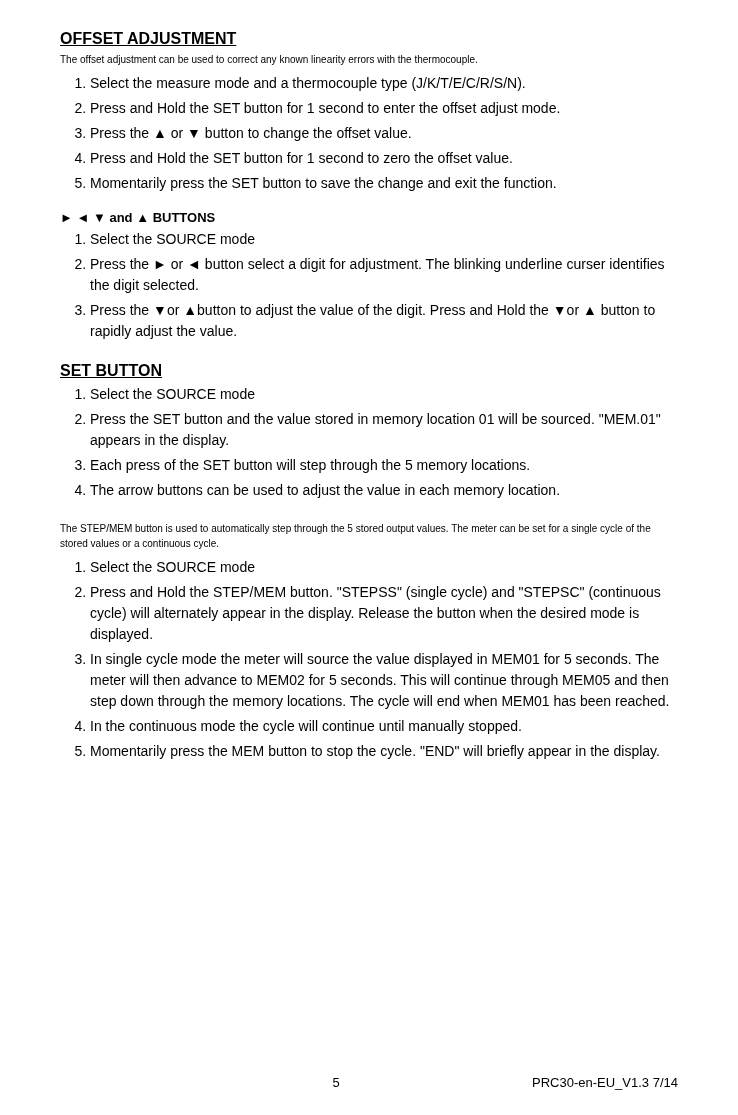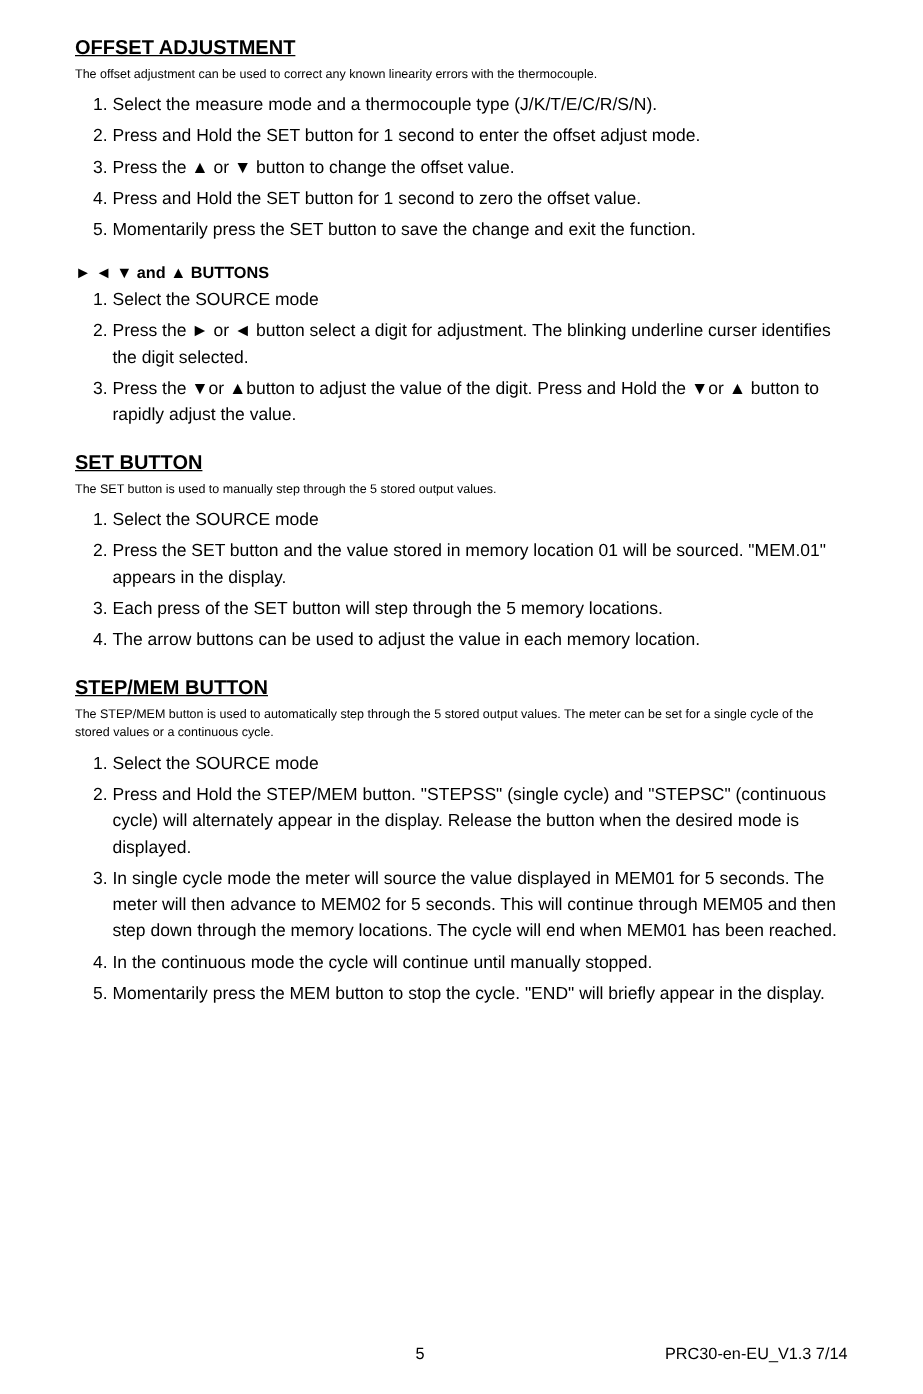--- a/index.html
+++ b/index.html
@@ -101,31 +101,29 @@
     <div class="arrow-section-title">► ◄ ▼ and ▲ BUTTONS</div>
     <ol>
       <li>Select the SOURCE mode</li>
       <li>Press the ► or ◄ button select a digit for adjustment. The blinking underline curser identifies the digit selected.</li>
       <li>Press the ▼or ▲button to adjust the value of the digit. Press and Hold the ▼or ▲ button to rapidly adjust the value.</li>
     </ol>
   </div>
 
   <div class="section-gap-large">
     <div class="section-title">SET BUTTON</div>
-    <div class="section-intro">The SET button is used to manually step through the 5 stored output values.</div>
     <ol>
       <li>Select the SOURCE mode</li>
       <li>Press the SET button and the value stored in memory location 01 will be sourced. "MEM.01" appears in the display.</li>
       <li>Each press of the SET button will step through the 5 memory locations.</li>
       <li>The arrow buttons can be used to adjust the value in each memory location.</li>
     </ol>
   </div>
 
   <div class="section-gap-large">
-    <div class="section-title">STEP/MEM BUTTON</div>
     <div class="section-intro">The STEP/MEM button is used to automatically step through the 5 stored output values. The meter can be set for a single cycle of the stored values or a continuous cycle.</div>
     <ol>
       <li>Select the SOURCE mode</li>
       <li>Press and Hold the STEP/MEM button. "STEPSS" (single cycle) and "STEPSC" (continuous cycle) will alternately appear in the display. Release the button when the desired mode is displayed.</li>
       <li>In single cycle mode the meter will source the value displayed in MEM01 for 5 seconds. The meter will then advance to MEM02 for 5 seconds. This will continue through MEM05 and then step down through the memory locations. The cycle will end when MEM01 has been reached.</li>
       <li>In the continuous mode the cycle will continue until manually stopped.</li>
       <li>Momentarily press the MEM button to stop the cycle. "END" will briefly appear in the display.</li>
     </ol>
   </div>
 

